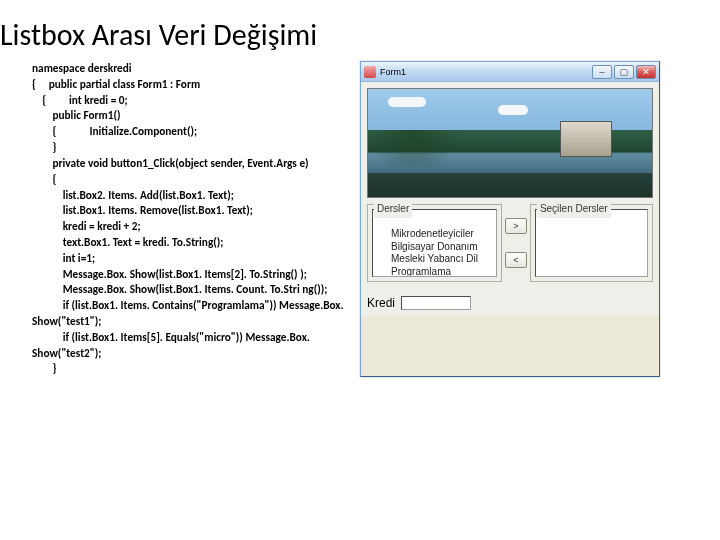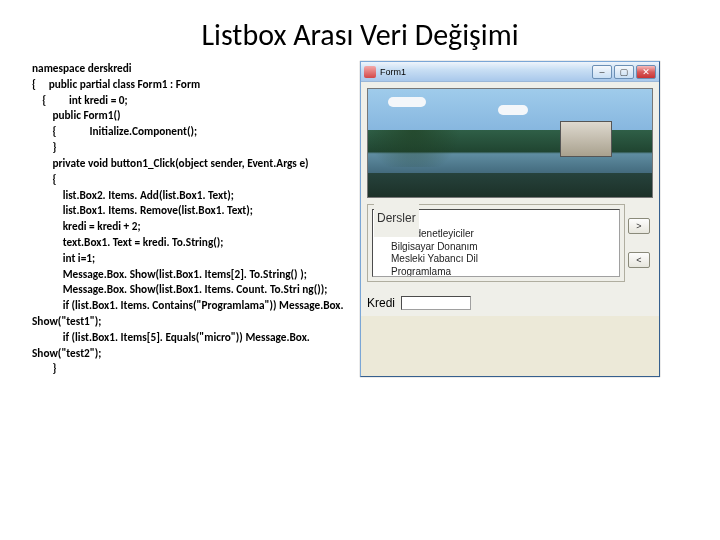--- a/index.html
+++ b/index.html
@@ -12,21 +12,20 @@
     overflow: hidden;
   }
   .slide {
     width: 720px;
     height: 540px;
     position: relative;
   }
   .title {
     font-size: 30px;
     font-weight: 400;
-    text-align: center;
     padding-top: 16px;
     color: #000;
   }
   .content {
     display: flex;
     padding: 8px 32px 0 32px;
     justify-content: flex-end;
   }
   .code-col {
     flex: 0 0 320px;
@@ -130,22 +129,22 @@
     flex:1;
     border:1px solid #b0aea0;
     padding: 4px;
     position:relative;
     background:#efefe9;
   }
   .group-label {
     position:absolute;
     top:-6px; left:6px;
     background:#efefe9;
-    padding:12px 3px;
-    font-size:12px;
+    padding:4px 3px;
+    font-size:10px;
     color:#333;
   }
   .listbox {
     width:100%; height:68px;
     background:#fff; border:1px inset #a0a0a0;
     font-size:10px; line-height:1.25;
     padding:18px;
     overflow:hidden;
     color:#222;
   }
@@ -219,20 +218,24 @@
 Bilgisayar Donanım
 Mesleki Yabancı Dil
 Programlama
 Elektronik
 Katı Modelleme</div>
             </div>
             <div class="btn-col">
               <div class="btn">&gt;</div>
               <div class="btn">&lt;</div>
             </div>
+            <div class="group">
+              <div class="group-label">Seçilen Dersler</div>
+              <div class="listbox"></div>
+            </div>
           </div>
           <div class="kredi-row">
             <span>Kredi</span>
             <div class="txtbox"></div>
           </div>
         </div>
       </div>
     </div>
   </div>
 </div>

